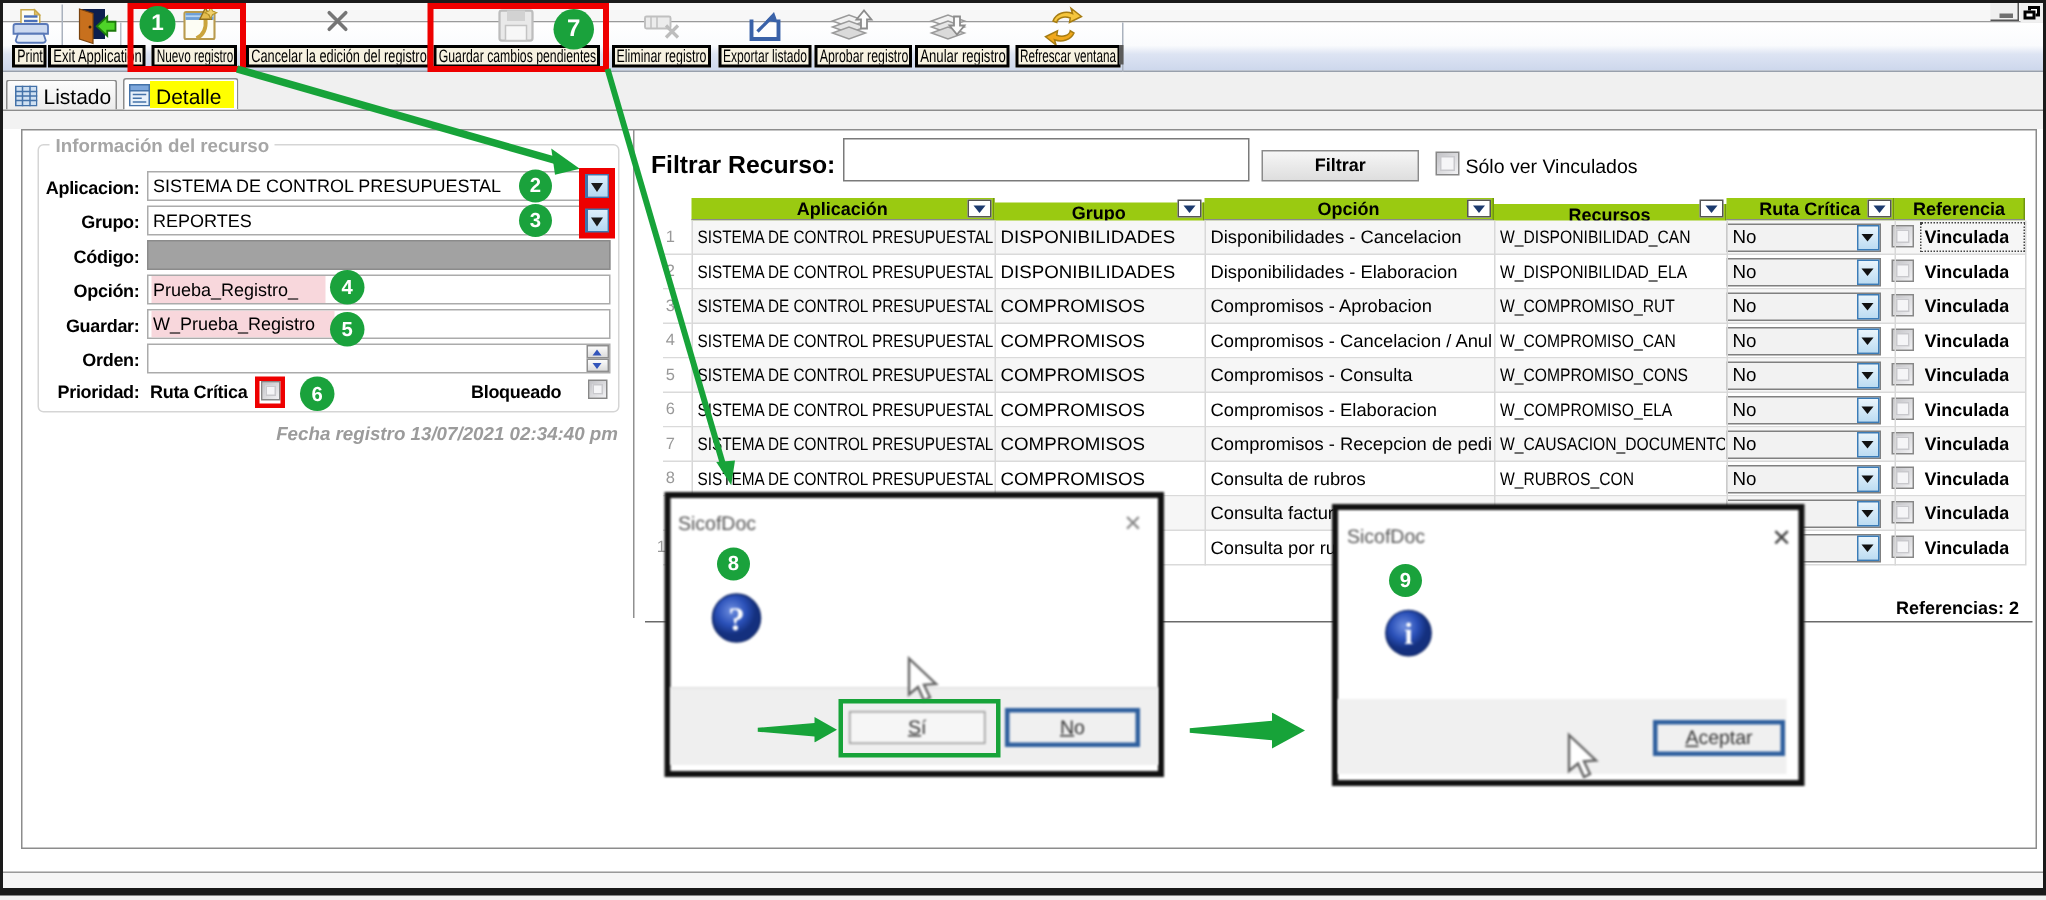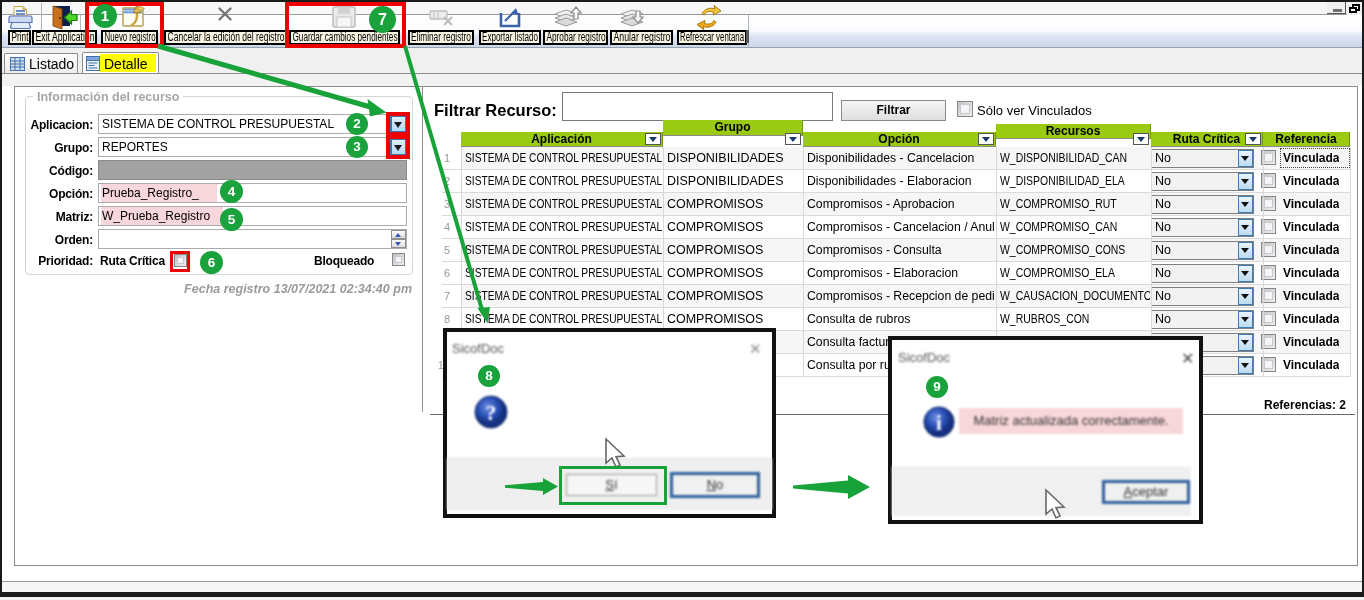--- a/index.html
+++ b/index.html
@@ -201,21 +201,21 @@
 <div class="redbox" style="left:386px;top:135px;width:24px;height:24px;border-width:4px;"></div>
 <div class="gcirc" style="left:346px;top:136px;">3</div>
 
 <div class="frmlabel" style="left:0px;top:164px;width:93px;text-align:right;">Código:</div>
 <div class="inp" style="left:98px;top:160px;width:309px;height:20px;background:#a2a2a2;border-color:#8b8b8b;"></div>
 
 <div class="frmlabel" style="left:0px;top:187px;width:93px;">Opción:</div>
 <div class="inp" style="left:98px;top:183px;width:309px;height:20px;"><span style="background:#f8d7dc;display:inline-block;width:116px;height:18px;margin-left:-1px;padding-left:1px;">Prueba_Registro_</span></div>
 <div class="gcirc" style="left:220px;top:180px;width:23px;height:23px;line-height:23px;">4</div>
 
-<div class="frmlabel" style="left:0px;top:210px;width:93px;">Matriz:</div>
+<div class="frmlabel" style="left:0px;top:210px;width:93px;">Guardar:</div>
 <div class="inp" style="left:98px;top:206px;width:309px;height:20px;"><span style="background:#f8d7dc;display:inline-block;width:122px;height:18px;margin-left:-1px;padding-left:1px;">W_Prueba_Registro</span></div>
 <div class="gcirc" style="left:220px;top:208px;width:23px;height:23px;line-height:23px;">5</div>
 
 <div class="frmlabel" style="left:0px;top:233px;width:93px;">Orden:</div>
 <div class="inp" style="left:98px;top:229px;width:309px;height:20px;"></div>
 <div class="abs" style="left:391px;top:230px;width:15px;height:9px;background:linear-gradient(#fcfcfc,#dcdcdc);border:1px solid #8f8f8f;">
     <div class="arr-dn" style="left:2.5px;top:2px;border-top:none;border-bottom:4px solid #3355bb;border-left-width:3.5px;border-right-width:3.5px;"></div>
   </div>
 <div class="abs" style="left:391px;top:239px;width:15px;height:9px;background:linear-gradient(#fcfcfc,#dcdcdc);border:1px solid #8f8f8f;">
     <div class="arr-dn" style="left:2.5px;top:2px;border-top:4px solid #3355bb;border-left-width:3.5px;border-right-width:3.5px;"></div>
@@ -234,27 +234,27 @@
 <div class="abs" style="left:434px;top:101px;font-size:16.5px;font-weight:bold;">Filtrar Recurso:</div>
 <div class="abs" style="left:562px;top:92px;width:271px;height:29px;background:#fff;border:1px solid #7a7a7a;"></div>
 <div class="abs" style="left:841px;top:100px;width:105px;height:21px;background:linear-gradient(#f6f6f6,#dedede);border:1px solid #8a8a8a;font-size:12px;font-weight:bold;text-align:center;line-height:19px;">Filtrar</div>
 <div class="cbox" style="left:957px;top:101px;width:16px;height:16px;"></div>
 <div class="abs" style="left:977px;top:103px;font-size:13px;">Sólo ver Vinculados</div>
 
 <div id="grid">
     <div class="hdrcell" style="left:461px;top:132px;width:202px;height:15px;">Aplicación</div>
     <div class="abs" style="left:645px;top:133px;width:16px;height:12px;background:#fff;border:1px solid #555;z-index:5;"></div>
     <div class="arr-dn" style="left:649px;top:137px;z-index:6;"></div>
-    <div class="hdrcell" style="left:663px;top:120px;width:140px;height:16px;">Grupo</div>
+    <div class="hdrcell" style="left:663px;top:135px;width:140px;height:16px;">Grupo</div>
     <div class="abs" style="left:785px;top:133px;width:16px;height:12px;background:#fff;border:1px solid #555;z-index:5;"></div>
     <div class="arr-dn" style="left:789px;top:137px;z-index:6;"></div>
     <div class="hdrcell" style="left:803px;top:132px;width:193px;height:15px;">Opción</div>
     <div class="abs" style="left:978px;top:133px;width:16px;height:12px;background:#fff;border:1px solid #555;z-index:5;"></div>
     <div class="arr-dn" style="left:982px;top:137px;z-index:6;"></div>
-    <div class="hdrcell" style="left:996px;top:124px;width:155px;height:15px;">Recursos</div>
+    <div class="hdrcell" style="left:996px;top:136px;width:155px;height:15px;">Recursos</div>
     <div class="abs" style="left:1133px;top:133px;width:16px;height:12px;background:#fff;border:1px solid #555;z-index:5;"></div>
     <div class="arr-dn" style="left:1137px;top:137px;z-index:6;"></div>
     <div class="hdrcell" style="left:1151px;top:132px;width:112px;height:15px;">Ruta Crítica</div>
     <div class="abs" style="left:1245px;top:133px;width:16px;height:12px;background:#fff;border:1px solid #555;z-index:5;"></div>
     <div class="arr-dn" style="left:1249px;top:137px;z-index:6;"></div>
     <div class="hdrcell" style="left:1263px;top:132px;width:87px;height:15px;">Referencia</div>
     <div class="abs" style="left:442px;top:147px;width:19px;height:23px;background:#fff;border-bottom:1px solid #dadada;"></div>
     <div class="abs" style="left:461px;top:147px;width:889px;height:23px;background:#f6f6f6;border-bottom:1px solid #dadada;"></div>
     <div class="gridcell" style="left:430px;top:147px;width:20px;text-align:right;color:#999;font-size:11px;">1</div>
     <div class="gridcell" style="left:465px;top:147px;width:197px;"><span style="transform:scaleX(0.85)">SISTEMA DE CONTROL PRESUPUESTAL</span></div>
@@ -461,21 +461,20 @@
     <defs>
         <radialGradient id="ig" cx="40%" cy="35%">
           <stop offset="0%" stop-color="#6f8fe0"></stop>
           <stop offset="60%" stop-color="#2a50b8"></stop>
           <stop offset="100%" stop-color="#14307e"></stop>
         </radialGradient>
       </defs>
     <circle cx="18" cy="18" r="16" fill="url(#ig)" stroke="#10286a" stroke-width="1"></circle>
     <text x="18" y="26" font-size="22" font-weight="bold" fill="#fff" text-anchor="middle" font-family="Liberation Serif">i</text>
   </svg>
-  <div class="abs" style="left:71px;top:72px;width:224px;height:26px;background:#f8d7da;font-size:13px;color:#333;text-align:center;line-height:26px;">Matriz actualizada correctamente.</div>
   <div class="abs" style="left:214px;top:144px;width:88px;height:24px;background:#f0f0f0;border:3px solid #2e5f9e;text-align:center;font-size:13px;line-height:17px;color:#333;"><span style="text-decoration:underline">A</span>ceptar</div>
 </div>
 <svg class="abs" style="left:1044px;top:488px;z-index:52;filter:blur(0.7px);" width="26" height="34" viewBox="0 0 13 17">
   <path d="M1 1 L1 13 L4 10.5 L6 15 L8 14 L6 9.8 L10 9.5 Z" fill="#fff" stroke="#666" stroke-width="0.8"></path>
 </svg>
 <div class="gcirc" style="left:926px;top:376px;z-index:53;">9</div>
 
 <svg class="abs" style="left:793px;top:475px;z-index:53;" width="78" height="25" viewBox="0 0 78 25">
   <path d="M0 10.5 L55 5.5 L55 0 L77 12 L55 24 L55 18.5 L0 13.5 Z" fill="#17a339"></path>
 </svg>

